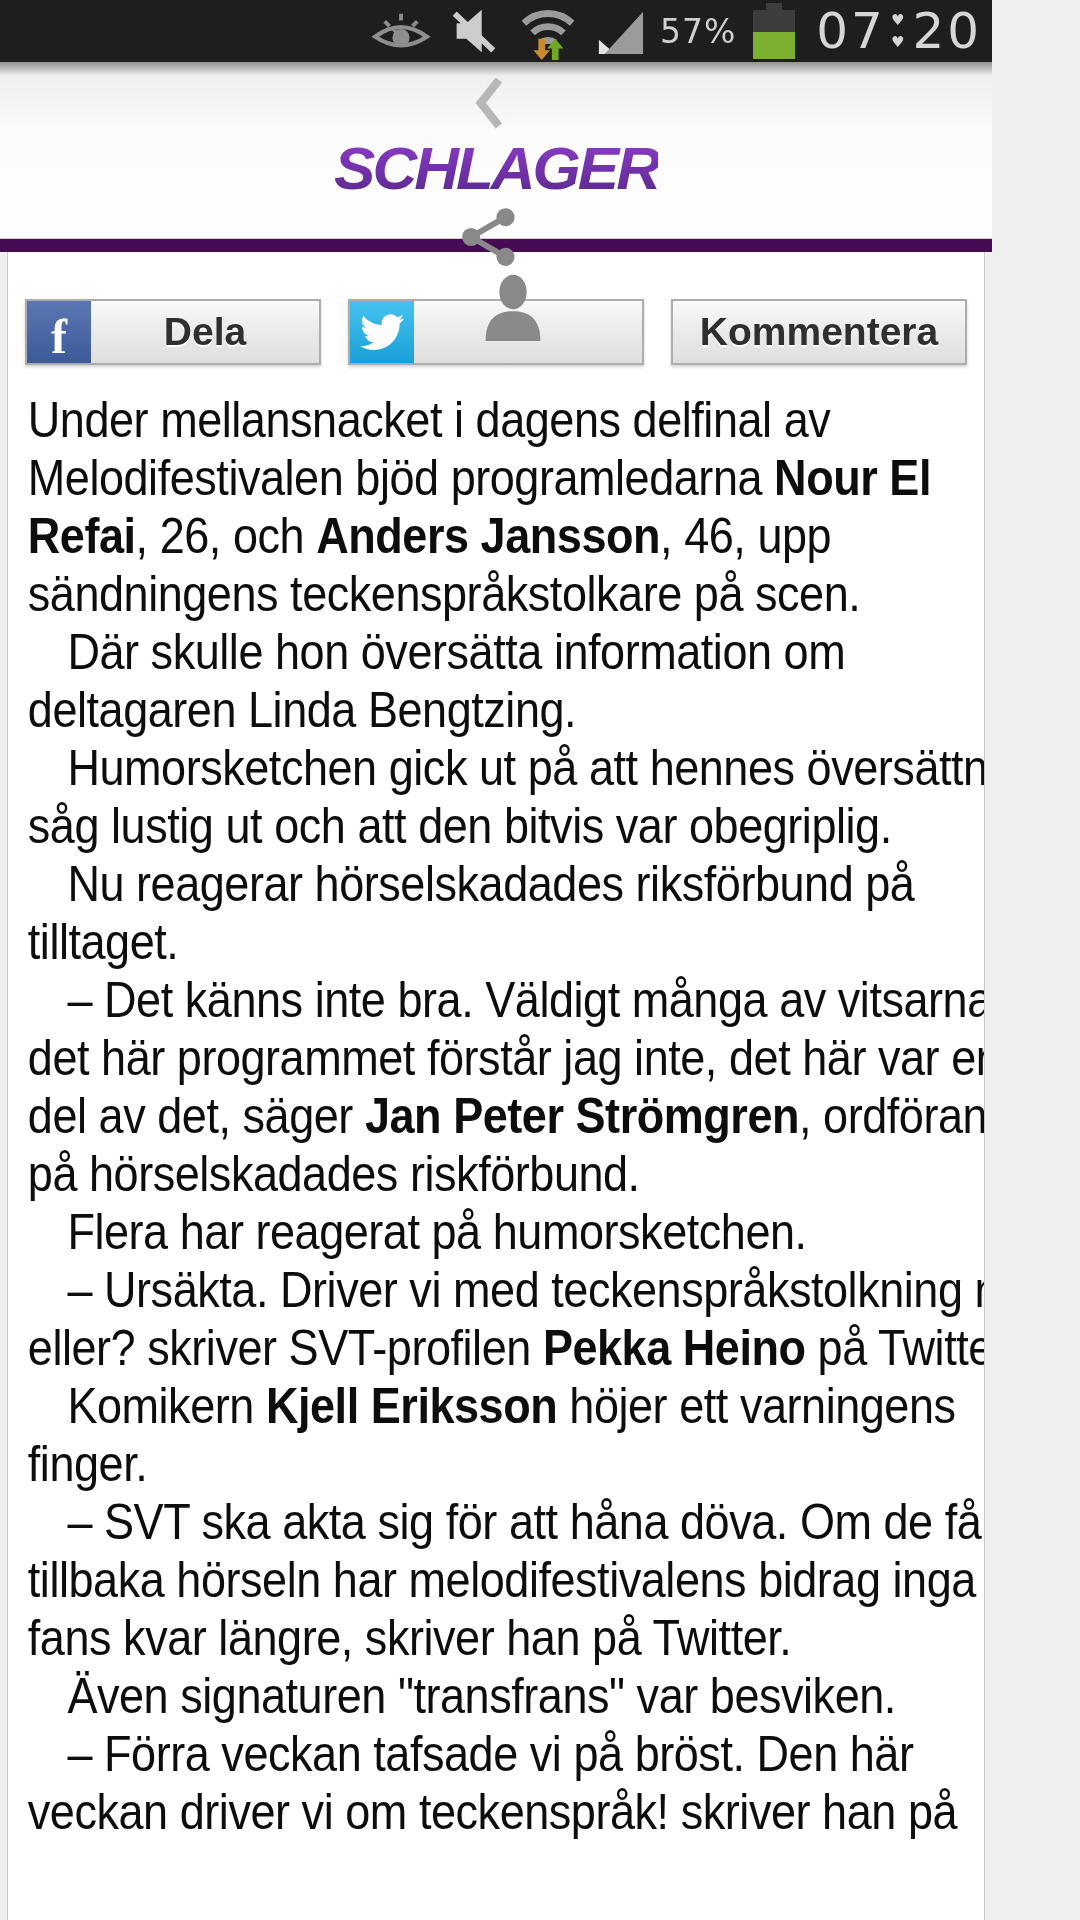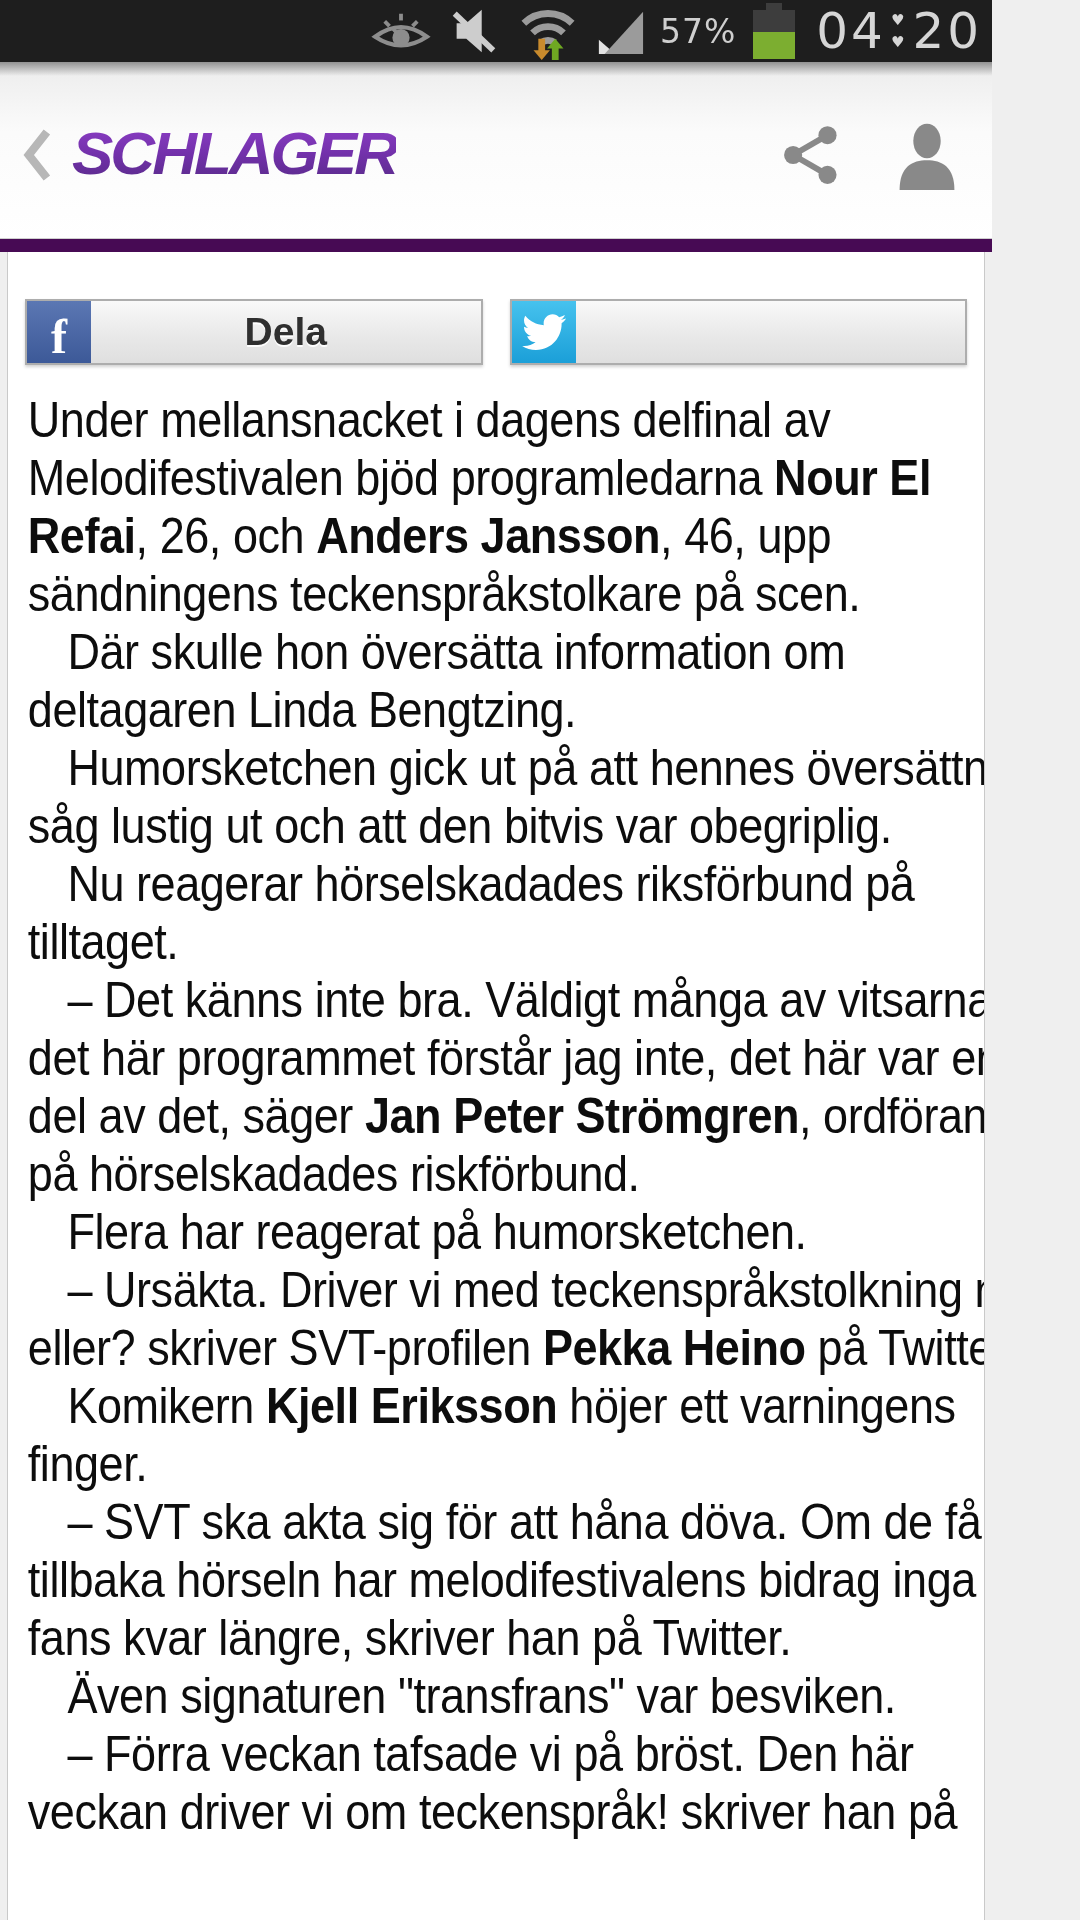--- a/index.html
+++ b/index.html
@@ -31,21 +31,21 @@
     color:#d6d6d6; font-size:50px; letter-spacing:3px;
     font-family:"DejaVu Sans", sans-serif; margin-left:6px;
   }
   .heart-colon { display:flex; flex-direction:column; gap:7px; margin:0 5px; }
   .heart-colon i { font-style:normal; font-size:15px; line-height:1; color:#d6d6d6; }
 
   
   .app-header {
     position:relative; height:176px;
     background:linear-gradient(#ececec, #fbfbfb 40%, #ffffff);
-    display:flex; align-items:center; padding:9px 30px 0 16px; box-sizing:border-box;
+    display:flex; align-items:center; padding:9px 30px 0 16px; box-sizing:border-box;flex-direction:column;
   }
   .app-header::before {
     content:""; position:absolute; top:0; left:0; right:0; height:14px;
     background:linear-gradient(rgba(0,0,0,.38), rgba(0,0,0,0)); pointer-events:none;
   }
   .back-btn { display:flex; align-items:center; padding:4px; cursor:pointer; }
   .logo {
     margin-left:14px; margin-top:-2px;
     font-size:62px; font-weight:bold; font-style:italic; letter-spacing:-3px;
     background:linear-gradient(180deg,#8f3fc8 0%, #7331ab 50%, #552a85 100%);
@@ -140,21 +140,21 @@
         <polygon points="10,50 50,50 50,6" fill="#9b9b9b"></polygon>
       </svg>
     </span>
     <span class="sb-percent">57%</span>
     <span class="battery">
       <span class="nub"></span>
         <span class="body"></span>
         <span class="charge"></span>
     </span>
     <span class="sb-time">
-      <span>04</span>
+      <span>07</span>
       <span class="heart-colon">
           <i>♥</i>
           <i>♥</i>
         </span>
       <span>20</span>
     </span>
   </div>
 
   <div class="app-header">
     <span class="back-btn">
@@ -193,20 +193,23 @@
           <span class="fb-glyph">f</span>
         </span>
         <span class="btn-label">Dela</span>
       </div>
       <div class="share-btn">
         <span class="btn-square tw">
           <svg width="44" height="44" viewBox="0 0 24 24">
             <path fill="#ffffff" d="M24 4.6c-.9.4-1.8.6-2.8.8 1-.6 1.8-1.6 2.2-2.7-1 .6-2 1-3.1 1.2C19.4 2.9 18.1 2.3 16.7 2.3c-2.7 0-4.9 2.2-4.9 4.9 0 .4 0 .8.1 1.1-4.1-.2-7.7-2.2-10.1-5.1-.4.7-.7 1.6-.7 2.5 0 1.7.9 3.2 2.2 4.1-.8 0-1.6-.2-2.2-.6v.1c0 2.4 1.7 4.4 3.9 4.8-.4.1-.8.2-1.3.2-.3 0-.6 0-.9-.1.6 2 2.4 3.4 4.6 3.4-1.7 1.3-3.8 2.1-6.1 2.1-.4 0-.8 0-1.2-.1 2.2 1.4 4.8 2.2 7.5 2.2 9.1 0 14-7.5 14-14v-.6c1-.7 1.8-1.6 2.5-2.6z"></path>
           </svg>
         </span>
+      </div>
+      <div class="share-btn">
+        <span class="btn-label">Kommentera</span>
       </div>
     </div>
 
     <div class="article-wrap">
       <div class="article">
           <p><span>Under mellansnacket i dagens delfinal av Melodifestivalen bjöd programledarna </span><b>Nour El Refai</b><span>, 26, och </span><b>Anders Jansson</b><span>, 46, upp sändningens teckenspråkstolkare på scen.</span></p>
           <p><span>Där skulle hon översätta information om deltagaren Linda Bengtzing.</span></p>
           <p><span>Humorsketchen gick ut på att hennes översättning såg lustig ut och att den bitvis var obegriplig.</span></p>
           <p><span>Nu reagerar hörselskadades riksförbund på tilltaget.</span></p>
           <p><span>– Det känns inte bra. Väldigt många av vitsarna i det här programmet förstår jag inte, det här var en del av det, säger </span><b>Jan Peter Strömgren</b><span>, ordförande på hörselskadades riskförbund.</span></p>

